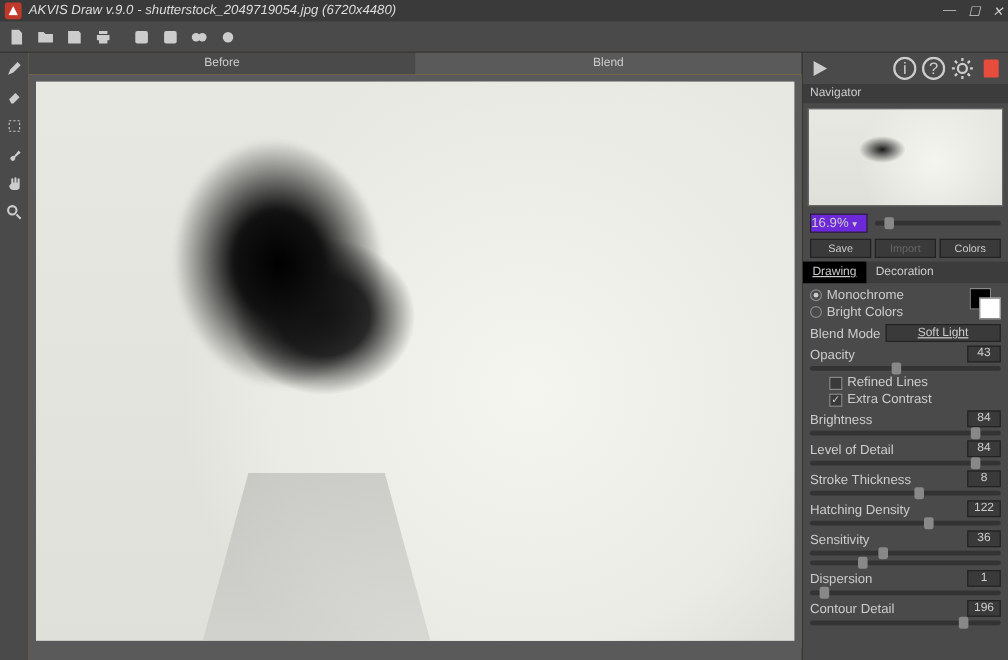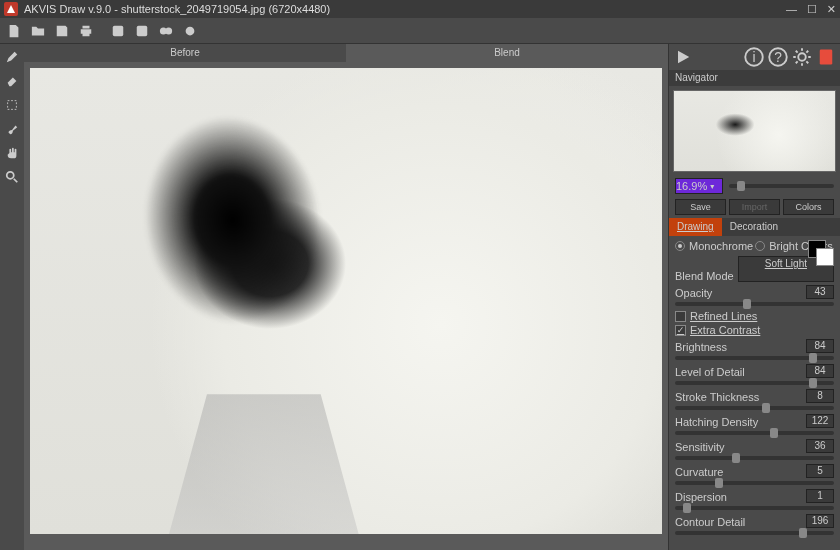--- a/index.html
+++ b/index.html
@@ -1,17 +1,17 @@
 <!DOCTYPE html>
 <html><head>
 <meta charset="utf-8">
 <style>
 * { margin:0; padding:0; box-sizing:border-box; font-family:"Segoe UI",Arial,sans-serif; font-size:11px; color:#ccc; user-select:none; }
 body { width:840px; height:550px; background:#4a4a4a; overflow:hidden; display:flex; flex-direction:column; }
-.titlebar { height:18px; background:#3a3a3a; display:flex; align-items:center; padding:0 4px; }
+.titlebar { height:18px; background:#3a3a3a; display:flex; align-items:center; padding:0 4px;font-style:italic; }
 .titlebar .logo { width:14px; height:14px; background:#c0392b; border-radius:2px; margin-right:6px; position:relative; }
 .titlebar .logo::after { content:""; position:absolute; top:3px; left:3px; width:8px; height:8px; background:#fff; clip-path:polygon(50% 0,100% 100%,0 100%); }
 .titlebar .title { flex:1; font-size:11px; color:#ddd; }
 .titlebar .winbtns { display:flex; gap:10px; }
 .titlebar .winbtns span { cursor:pointer; font-size:11px; }
 .toolbar { height:26px; background:#4a4a4a; border-bottom:1px solid #333; display:flex; align-items:center; padding:0 4px; }
 .toolbar .tbtn { width:20px; height:20px; margin-right:4px; display:flex; align-items:center; justify-content:center; cursor:pointer; border-radius:2px; }
 .toolbar .spacer { flex:1; }
 .toolbar .tbtn svg { width:14px; height:14px; fill:#ccc; }
 .main { flex:1; display:flex; overflow:hidden; }
@@ -34,39 +34,39 @@
 .navimg { height:82px; margin:4px; background:radial-gradient(ellipse 30% 35% at 38% 42%,#1a1a1a 0%,transparent 40%),radial-gradient(circle at 65% 55%,#f5f5f0 0%,transparent 55%),linear-gradient(#e8e8e3,#e0e0da); border:1px solid #666; }
 .zoomrow { display:flex; align-items:center; padding:2px 6px; gap:6px; }
 .zoombox { width:48px; height:16px; background:#6d28d9; border:1px solid #222; display:flex; align-items:center; justify-content:flex-start; font-size:10px; }
 .zoomrow .slider { flex:1; height:4px; background:#333; position:relative; border-radius:2px; }
 .zoomrow .slider .thumb { position:absolute; top:-3px; width:8px; height:10px; background:#888; border-radius:2px; }
 .btnrow { display:flex; gap:3px; padding:3px 6px; }
 .btnrow .bbtn { flex:1; height:16px; background:#3a3a3a; border:1px solid #222; text-align:center; line-height:14px; font-size:9px; cursor:pointer; }
 .btnrow .bbtn.disabled { color:#666; }
 .subtabs { display:flex; height:18px; background:#3c3c3c; }
 .subtabs .st { padding:0 8px; line-height:18px; font-size:10px; cursor:pointer; }
-.subtabs .st.active { background:#c2410c;text-decoration:underline; }
+.subtabs .st.active { background:#000000;text-decoration:underline; }
 .params { flex:1; overflow-y:auto; padding:4px 6px; }
 .params::-webkit-scrollbar { width:8px; }
 .params::-webkit-scrollbar-track { background:#3a3a3a; }
 .params::-webkit-scrollbar-thumb { background:#666; }
-.radiogroup { display:flex; flex-direction:row; gap:2px; margin-bottom:4px; position:relative; }
+.radiogroup { display:flex; flex-direction:column; gap:2px; margin-bottom:4px; position:relative; }
 .radiogroup .swatch { position:absolute; right:0; top:0; width:26px; height:26px; }
 .radiogroup .swatch .sq1 { position:absolute; top:0; left:0; width:18px; height:18px; background:#000; border:1px solid #888; }
 .radiogroup .swatch .sq2 { position:absolute; bottom:0; right:0; width:18px; height:18px; background:#fff; border:1px solid #888; }
 .radio { display:flex; align-items:center; gap:4px; font-size:10px; cursor:pointer; }
 .radio .dot { width:10px; height:10px; border:1px solid #888; border-radius:50%; position:relative; }
 .radio.checked .dot::after { content:""; position:absolute; top:2px; left:2px; width:4px; height:4px; background:#ccc; border-radius:50%; }
 .row { display:flex; align-items:flex-end; gap:4px; margin:3px 0; font-size:10px; }
 .row label { flex:0 0 auto; }
-.row .sel { flex:1; height:26px; background:#3a3a3a; border:1px solid #222; text-align:center; line-height:13px; font-size:10px;text-decoration:underline; }
+.row .sel { flex:1; height:15px; background:#3a3a3a; border:1px solid #222; text-align:center; line-height:13px; font-size:10px;text-decoration:underline; }
 .row .val { width:28px; height:14px; background:#3a3a3a; border:1px solid #222; text-align:center; line-height:12px; font-size:10px; margin-left:auto; }
 .fullslider { height:4px; background:#333; border-radius:2px; margin:1px 0 4px; position:relative; }
 .fullslider .thumb { position:absolute; top:-3px; width:8px; height:10px; background:#888; border-radius:2px; }
-.chk { display:flex; align-items:center; gap:4px; font-size:10px; margin:2px 0; cursor:pointer;text-decoration:underline; }
+.chk { display:flex; align-items:center; gap:4px; font-size:10px; margin:2px 16px; cursor:pointer; }
 .chk .box { width:11px; height:11px; border:1px solid #888; background:#3a3a3a; display:flex; align-items:center; justify-content:center; font-size:9px; line-height:9px; }
 .chk.checked .box::after { content:"✓"; color:#ccc; }
 </style>
 </head>
 <body>
 
 <div class="titlebar">
   <div class="logo"></div>
   <div class="title">AKVIS Draw v.9.0 - shutterstock_2049719054.jpg (6720x4480)</div>
   <div class="winbtns">
@@ -292,24 +292,20 @@
         </div>
 
       <div class="row">
           <label>Sensitivity</label>
           <div class="val">36</div>
         </div>
       <div class="fullslider">
           <div class="thumb" style="left:36%"></div>
         </div>
 
-      <div class="row">
-          <label>Curvature</label>
-          <div class="val">5</div>
-        </div>
       <div class="fullslider">
           <div class="thumb" style="left:25%"></div>
         </div>
 
       <div class="row">
           <label>Dispersion</label>
           <div class="val">1</div>
         </div>
       <div class="fullslider">
           <div class="thumb" style="left:5%"></div>

